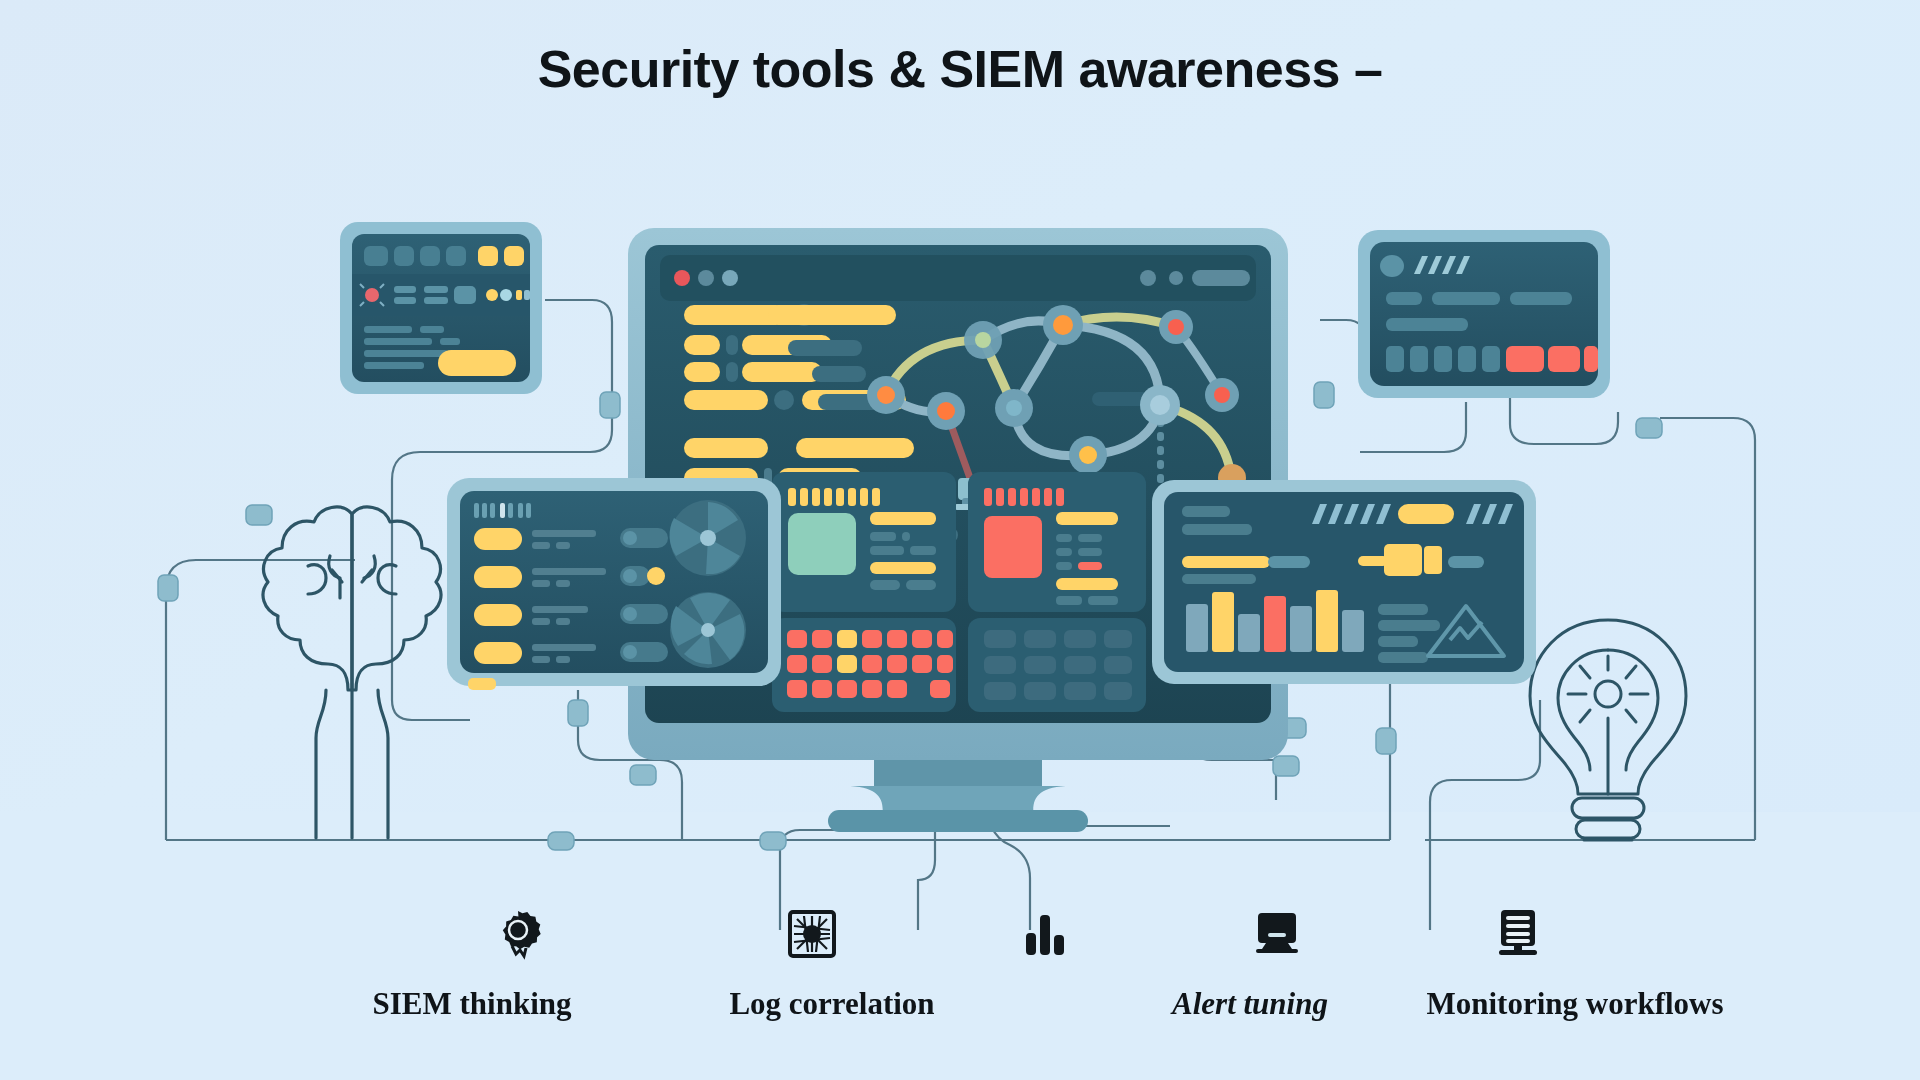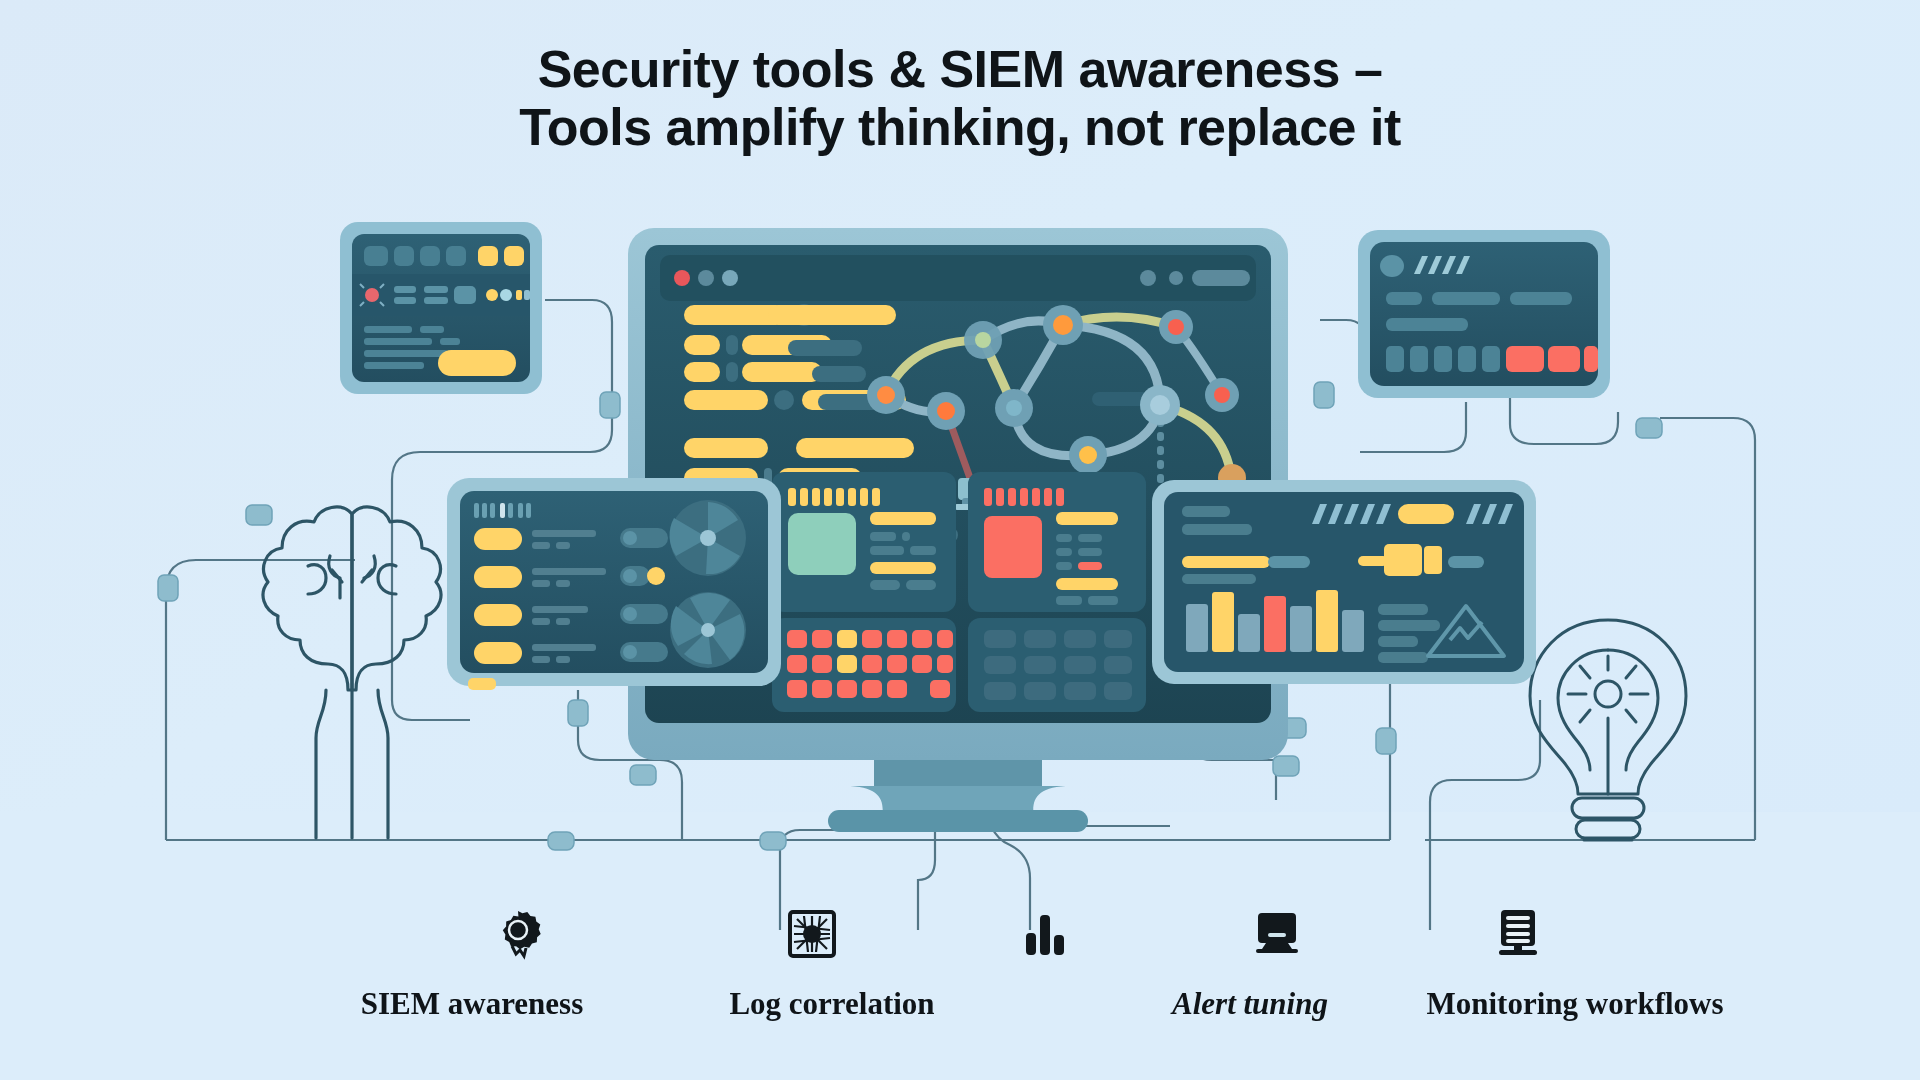--- a/index.html
+++ b/index.html
@@ -30,21 +30,20 @@
   }
   .bicon{position:absolute;transform:translate(-50%,-50%);}
 </style>
 </head>
 <body style="background: rgb(220, 237, 250);">
 
 <div id="stage">
 
   <div class="title-wrap">
     <div class="title-line">Security tools &amp; SIEM awareness –</div>
-    <div class="title-line">Tools amplify thinking, not replace it</div>
   </div>
 
   <svg id="art" viewBox="0 0 1920 1080">
     <defs>
       <linearGradient id="gScreen" x1="0" y1="0" x2="0" y2="1">
         <stop offset="0%" stop-color="#2a5c6e"></stop>
           <stop offset="100%" stop-color="#1d4452"></stop>
       </linearGradient>
       <linearGradient id="gBezel" x1="0" y1="0" x2="0" y2="1">
         <stop offset="0%" stop-color="#9cc6d6"></stop>
@@ -583,18 +582,18 @@
     <g fill="#e9f2f7">
       <rect x="11" y="8" width="24" height="4" rx="2"></rect>
       <rect x="11" y="16" width="24" height="4" rx="2"></rect>
       <rect x="11" y="24" width="24" height="4" rx="2"></rect>
       <rect x="11" y="31" width="24" height="4" rx="2"></rect>
     </g>
     <rect x="19" y="38" width="8" height="4" fill="#12181c"></rect>
     <rect x="4" y="42" width="38" height="5" rx="2.5" fill="#12181c"></rect>
   </svg>
 
-  <div class="blabel" style="left:472px;top:986px;">SIEM awareness</div>
+  <div class="blabel" style="left:472px;top:986px;">SIEM thinking</div>
   <div class="blabel" style="left:800px;top:986px;margin-left:32px;">Log correlation</div>
   <div class="blabel" style="left:1250px;top:986px;font-style:italic;">Alert tuning</div>
   <div class="blabel" style="left:1575px;top:986px;">Monitoring workflows</div>
 
 </div>
 
 </body></html>

